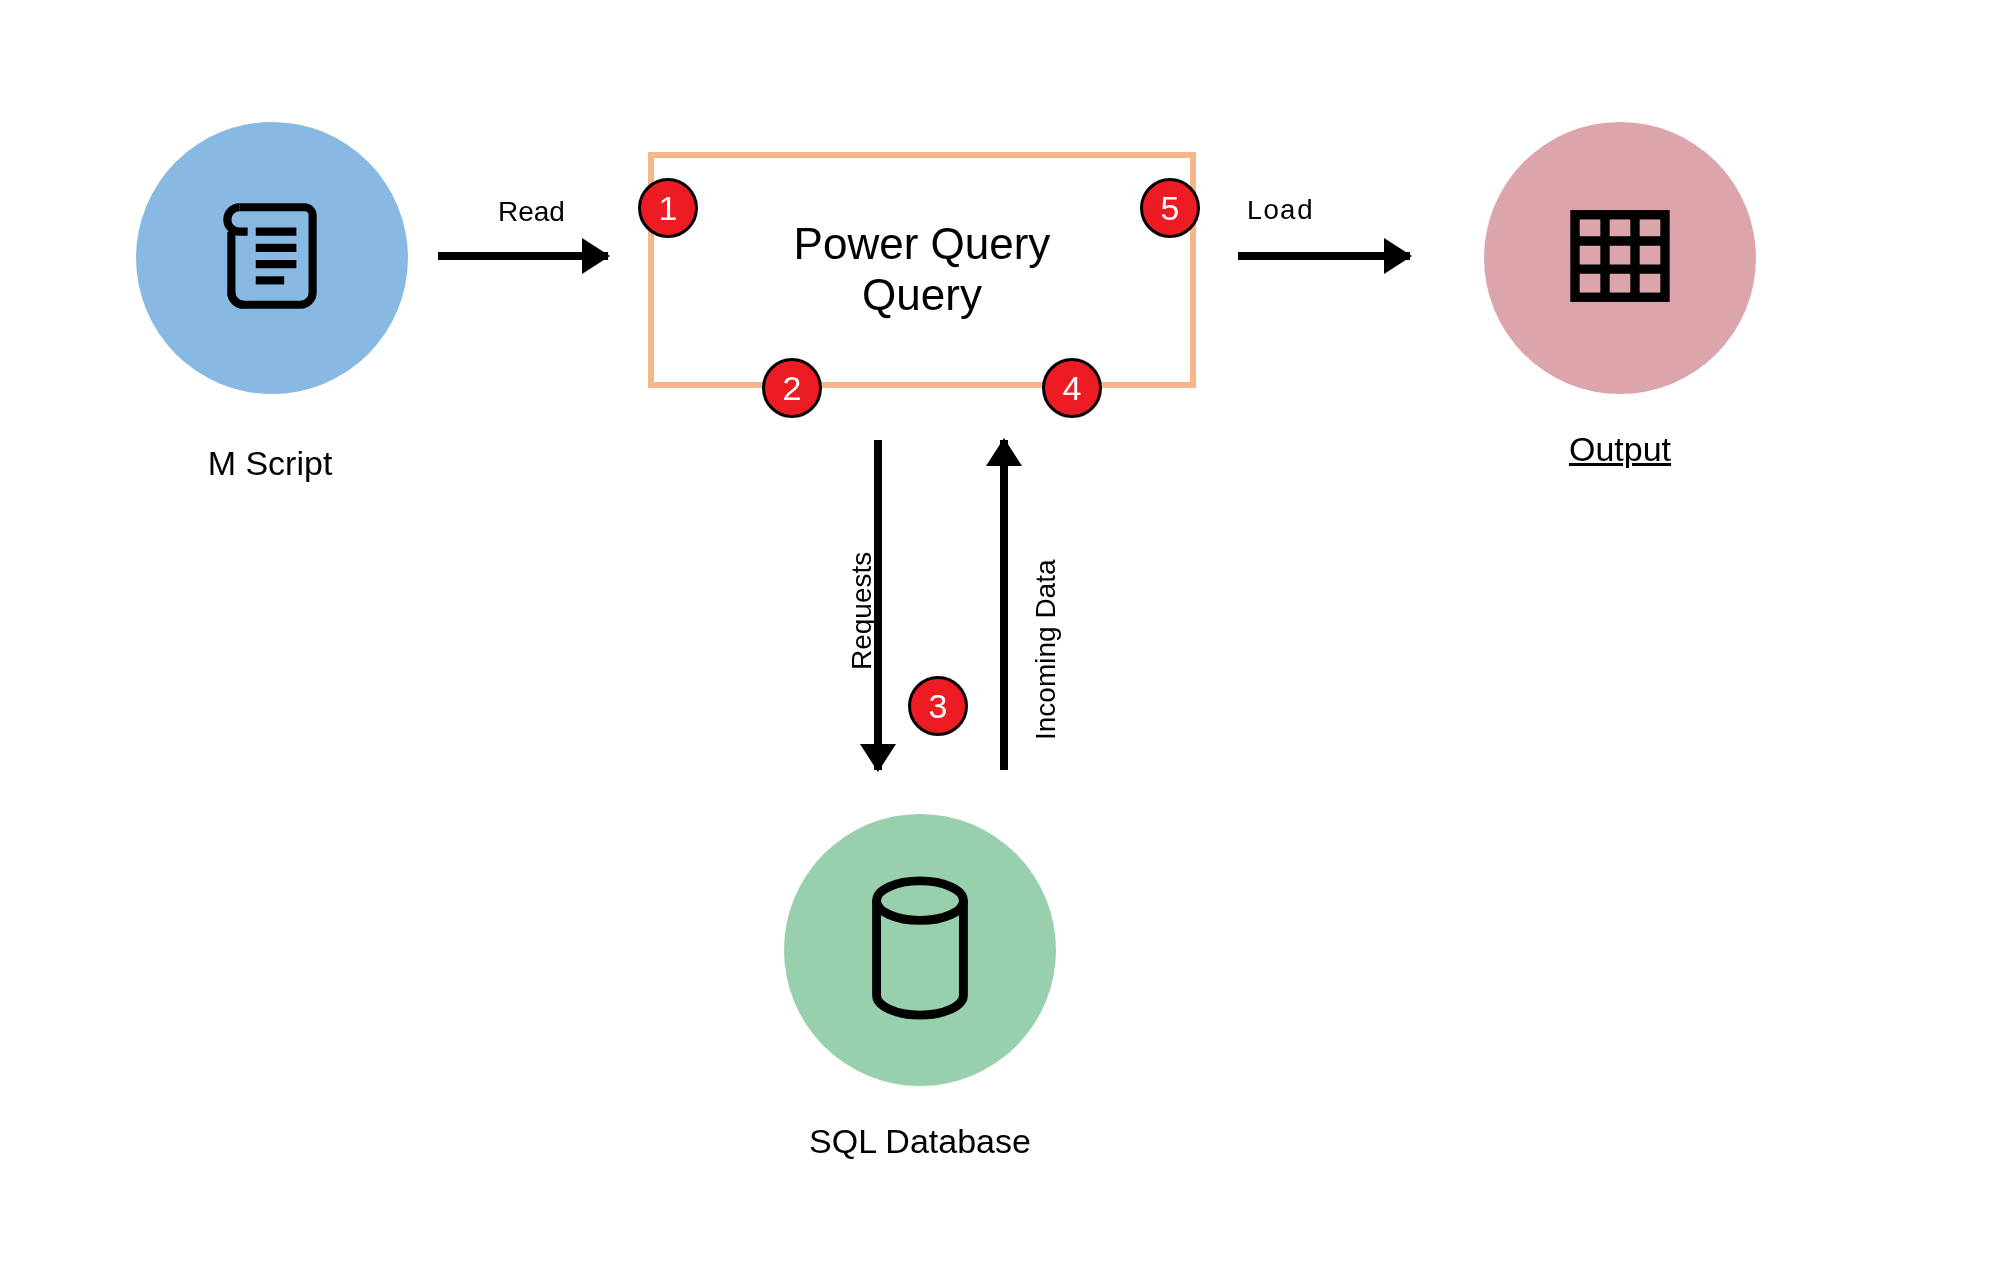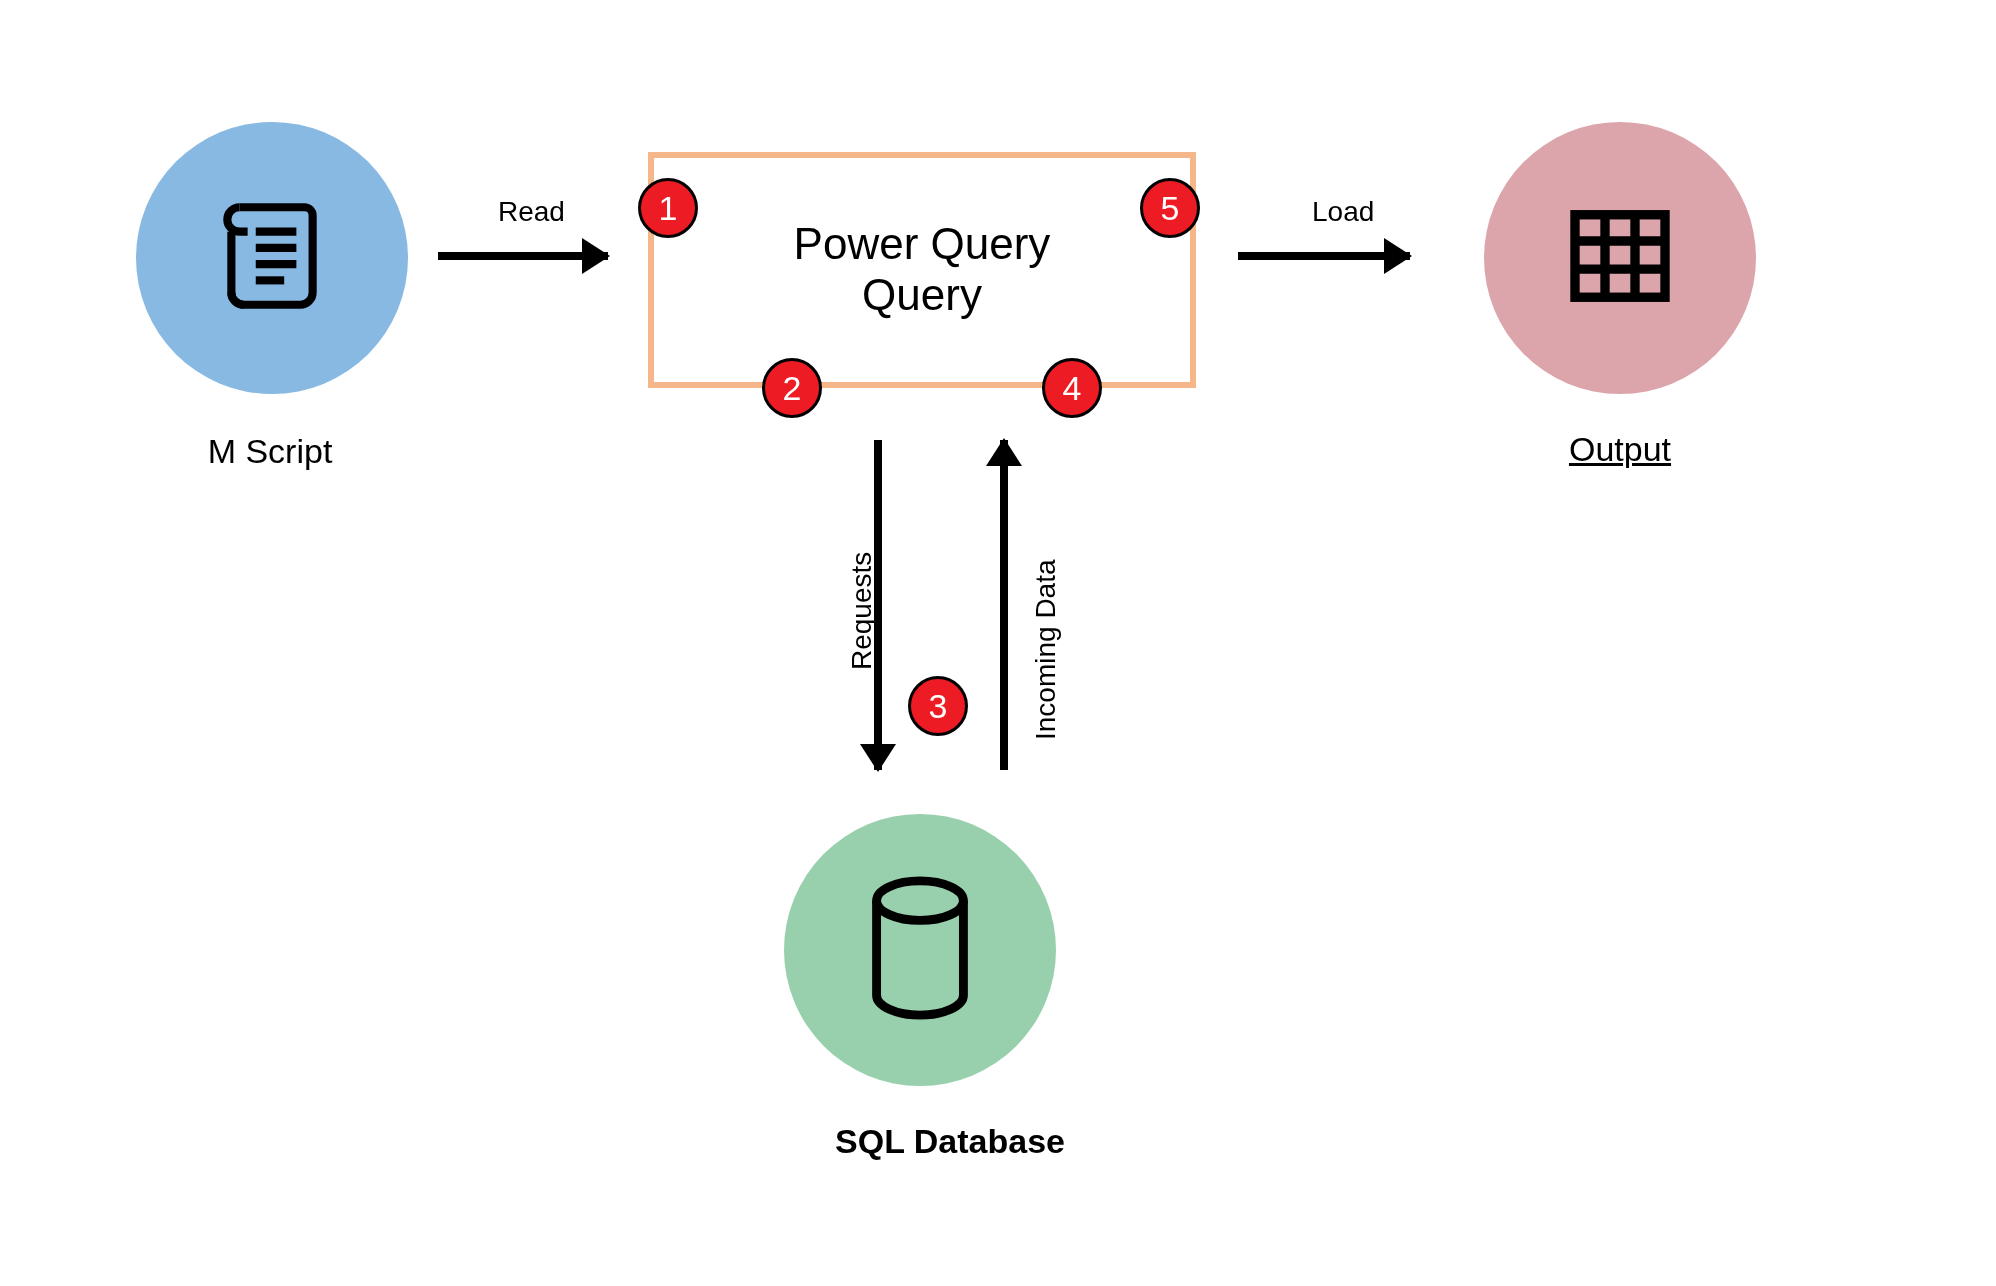--- a/index.html
+++ b/index.html
@@ -131,21 +131,21 @@
         <path d="M16 8 h32 a4 4 0 0 1 4 4 v38 a6 6 0 0 1 -6 6 H18 a6 6 0 0 1 -6 -6 V20"></path>
         <path d="M16 8 a6 6 0 0 0 -6 6 a6 6 0 0 0 6 6 h4"></path>
         <path d="M12 50 a6 6 0 0 0 6 6"></path>
         <line x1="24" y1="20" x2="44" y2="20"></line>
         <line x1="24" y1="28" x2="44" y2="28"></line>
         <line x1="24" y1="36" x2="44" y2="36"></line>
         <line x1="24" y1="44" x2="38" y2="44"></line>
       </svg>
     </span>
   </div>
-  <div class="node-label" style="left:120px; top:432px;">M Script</div>
+  <div class="node-label" style="left:120px; top:444px;">M Script</div>
 
   <div class="engine-box" style="left:648px; top:152px; width:548px; height:236px;">
     <span>
       <span>Power Query</span><br>
       <span>Query</span>
     </span>
   </div>
 
   <div class="node-circle" style="left:1484px; top:122px; background:#dca5ac;">
     <span>
@@ -161,27 +161,27 @@
   <div class="node-label" style="left:1470px; top:430px;text-decoration:underline;">Output</div>
 
   <div class="node-circle" style="left:784px; top:814px; background:#98d0ad;">
     <span>
       <svg width="130" height="150" viewBox="0 0 64 76" fill="none" stroke="#000" stroke-width="4.5">
         <ellipse cx="32" cy="14" rx="22" ry="10"></ellipse>
         <path d="M10 14 v48 a22 10 0 0 0 44 0 V14"></path>
       </svg>
     </span>
   </div>
-  <div class="node-label" style="left:800px; top:1122px;font-weight:bold;">SQL Database</div>
+  <div class="node-label" style="left:770px; top:1122px;">SQL Database</div>
 
   <div class="arrow-h" style="left:438px; top:252px; width:170px;"></div>
   <div class="edge-label" style="left:498px; top:196px;">Read</div>
 
   <div class="arrow-h" style="left:1238px; top:252px; width:172px;"></div>
-  <div class="edge-label" style="left:1312px; top:196px;">Load</div>
+  <div class="edge-label" style="left:1246px; top:196px;font-family:Liberation Mono, monospace;">Load</div>
 
   <div class="arrow-v-down" style="left:874px; top:440px; height:330px;"></div>
   <div class="edge-label vertical" style="left:846px; top:670px;">Requests</div>
 
   <div class="arrow-v-up" style="left:1000px; top:440px; height:330px;"></div>
   <div class="edge-label vertical" style="left:1030px; top:740px;">Incoming Data</div>
 
   <div class="step" style="left:638px; top:178px;">1</div>
   <div class="step" style="left:762px; top:358px;">2</div>
   <div class="step" style="left:908px; top:676px;">3</div>

